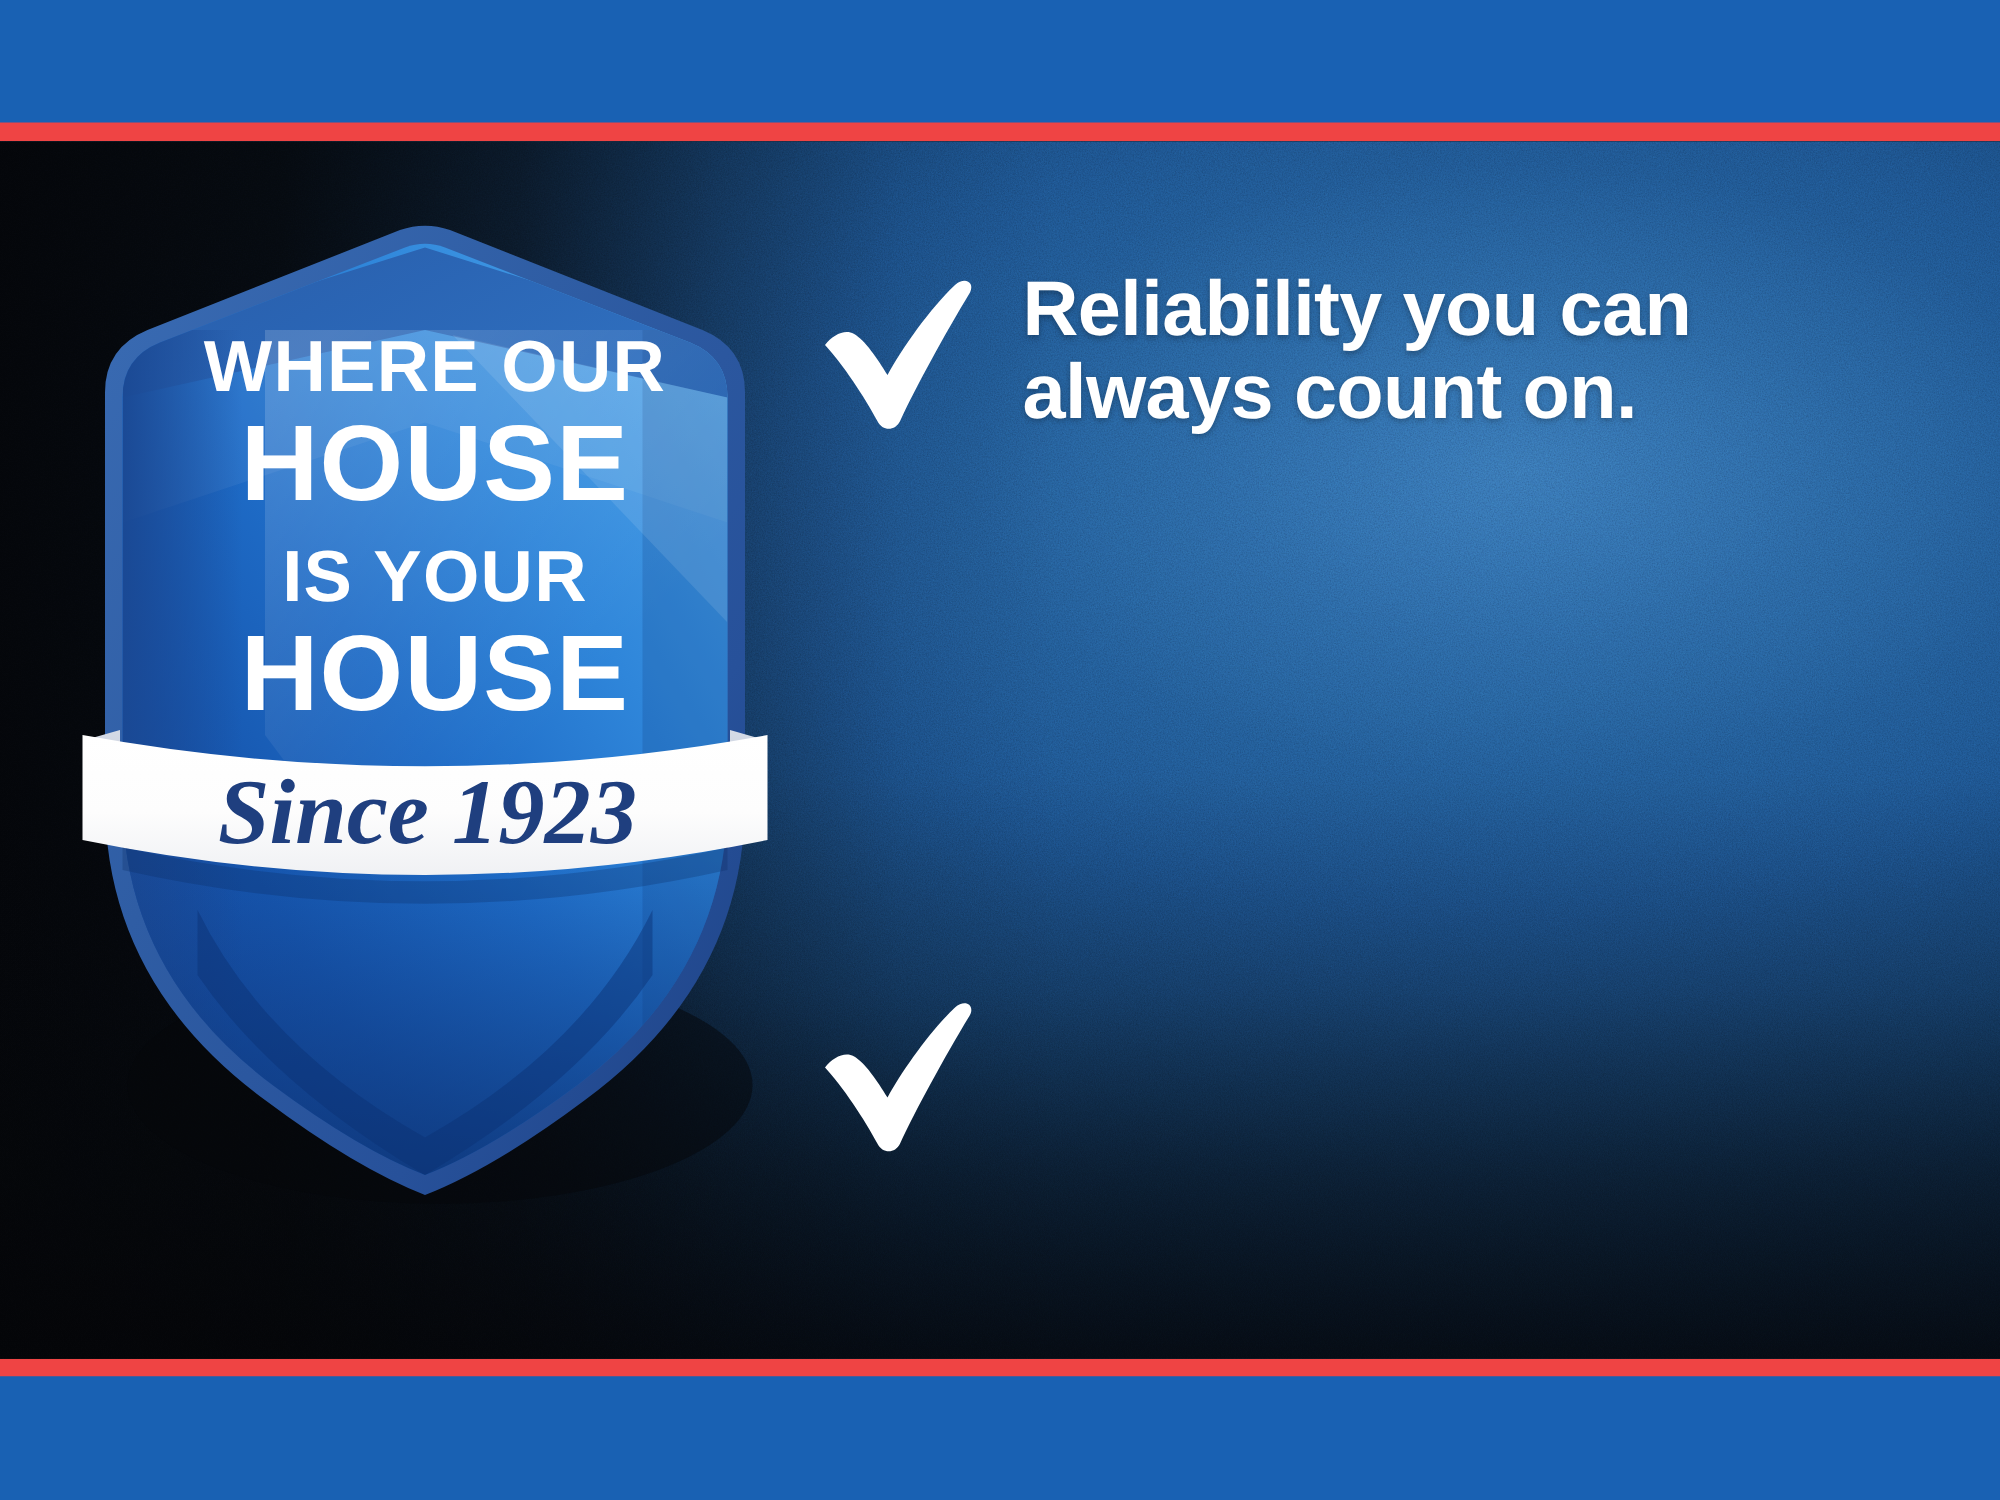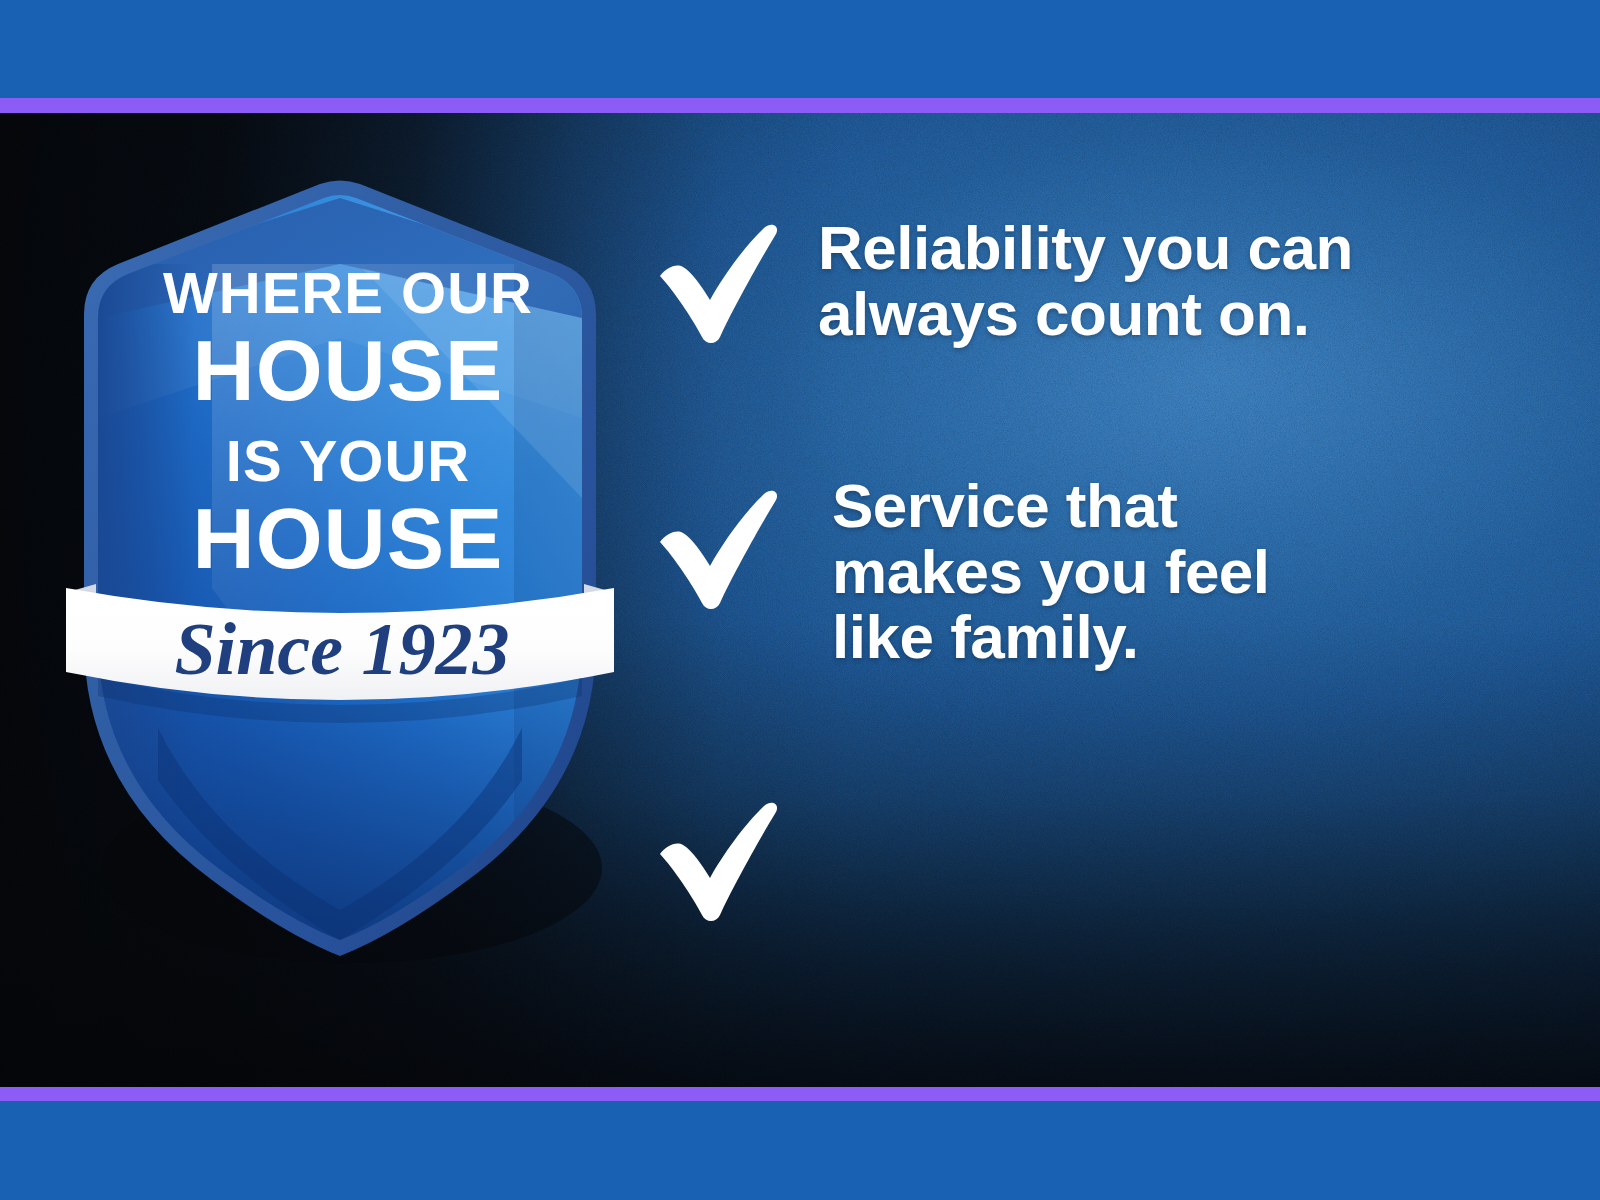--- a/index.html
+++ b/index.html
@@ -10,21 +10,21 @@
   }
   body {
     font-family: "Liberation Sans", sans-serif;
   }
 
   #canvas {
     position: relative;
     width: 1600px;
     height: 1200px;
     overflow: hidden;
-    background: #8b5cf6;
+    background: #ef4444;
   }
 
   
   .brand-bar {
     position: absolute;
     left: 0;
     width: 1600px;
     background: #1961b3;
   }
   .brand-bar.top    { top: 0;    height: 98px; }
@@ -345,33 +345,20 @@
           <path d="M8,55 C14,47 24,42 31,46 C40,51 50,66 58,79
                    C70,57 92,26 112,7 C120,0 128,5 124,13
                    C104,46 80,90 68,116 C64,124 54,124 50,116
                    C40,97 22,70 8,55 Z" fill="#ffffff"></path>
         </svg>
       </span>
       <span class="benefit-text">Reliability you can
 always count on.</span>
     </div>
 
-    <div class="benefit b1">
-      <span class="check">
-        <svg viewBox="0 0 132 124" xmlns="http://www.w3.org/2000/svg" aria-hidden="true">
-          <path d="M8,55 C14,47 24,42 31,46 C40,51 50,66 58,79
-                   C70,57 92,26 112,7 C120,0 128,5 124,13
-                   C104,46 80,90 68,116 C64,124 54,124 50,116
-                   C40,97 22,70 8,55 Z" fill="#ffffff"></path>
-        </svg>
-      </span>
-      <span class="benefit-text">Service that
-makes you feel
-like family.</span>
-    </div>
 
     <div class="benefit b2">
       <span class="check">
         <svg viewBox="0 0 132 124" xmlns="http://www.w3.org/2000/svg" aria-hidden="true">
           <path d="M8,55 C14,47 24,42 31,46 C40,51 50,66 58,79
                    C70,57 92,26 112,7 C120,0 128,5 124,13
                    C104,46 80,90 68,116 C64,124 54,124 50,116
                    C40,97 22,70 8,55 Z" fill="#ffffff"></path>
         </svg>
       </span>

